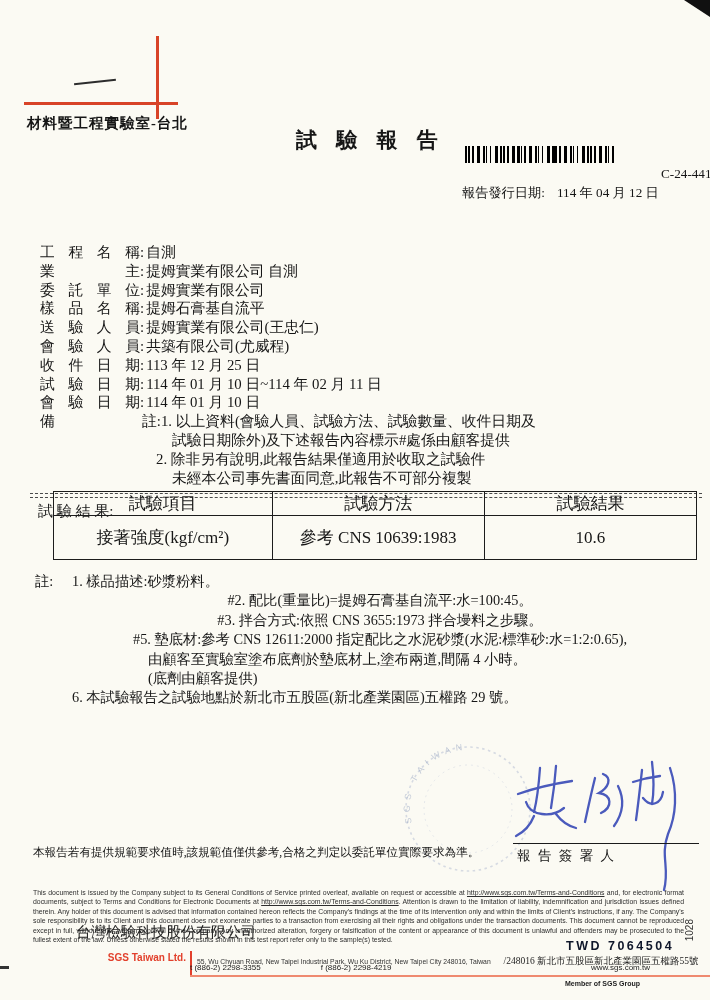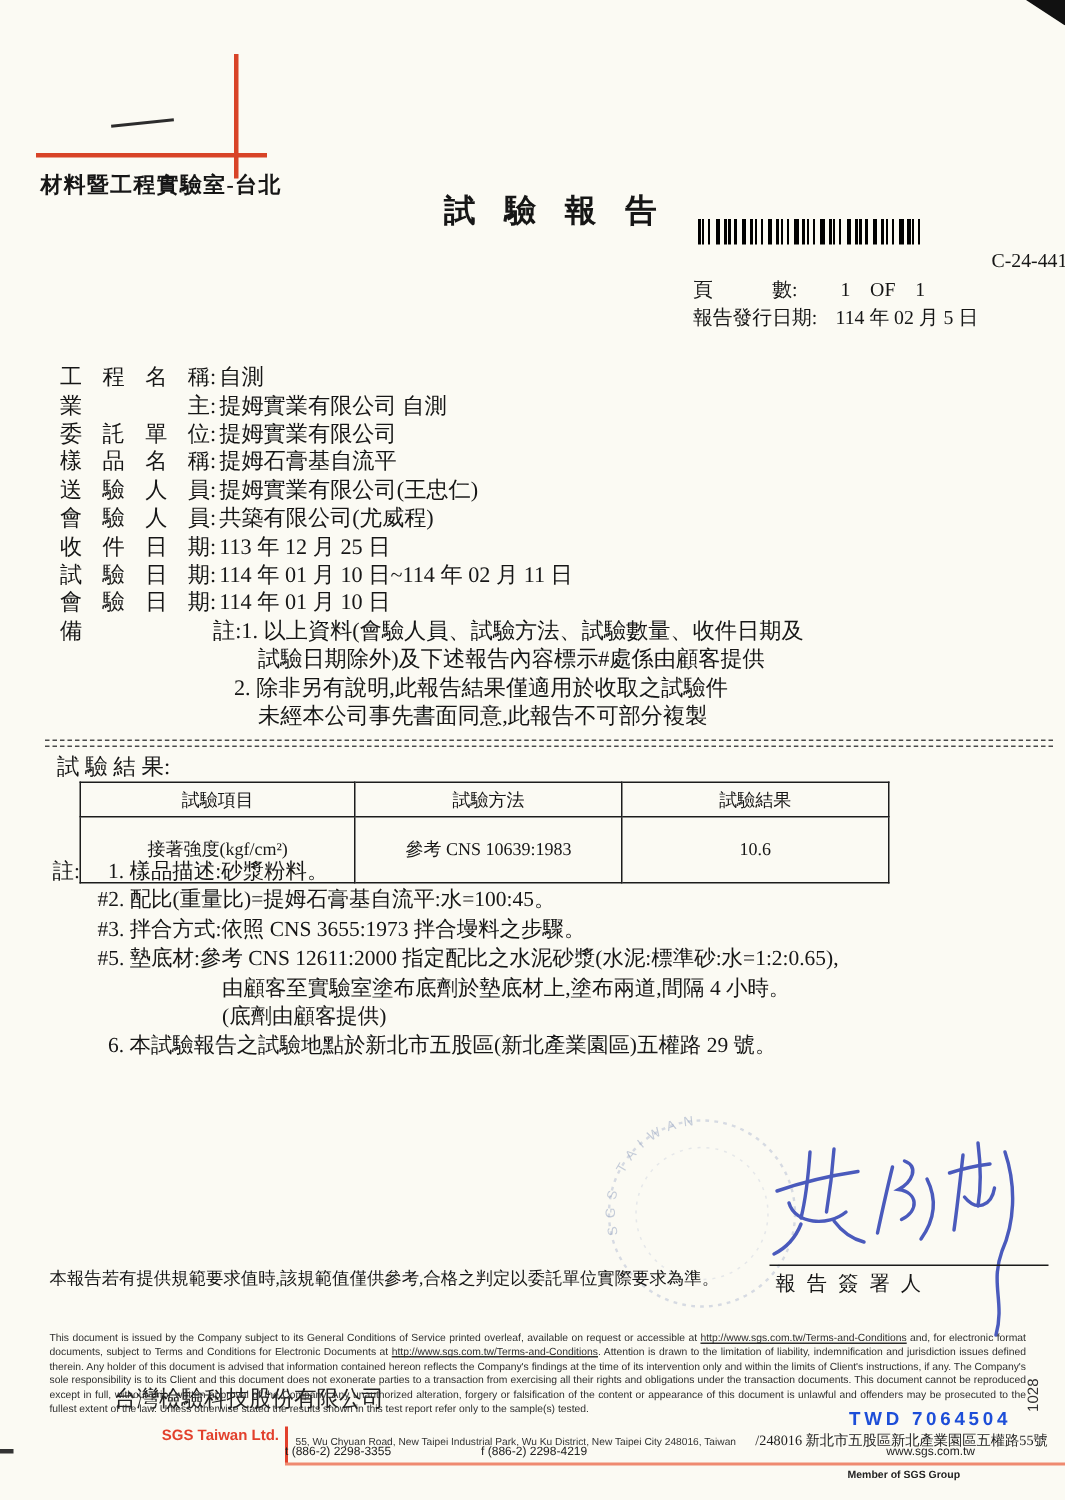--- a/index.html
+++ b/index.html
@@ -36,46 +36,46 @@
   .icolon{flex:none;}
   .ival{margin-left:2px;white-space:pre;}
   .rlines{margin-left:2px;}
   .rl{white-space:pre;}
   .r0{padding-left:0;} .r1{padding-left:14px;} .r2{padding-left:30px;}
 
   .sep{position:absolute;left:30px;top:493px;width:672px;height:3px;
        border-top:1.7px dashed #4a4a4a;border-bottom:1.7px dashed #4a4a4a;}
 
   .results-label{position:absolute;left:38px;top:502px;font-size:15px;white-space:pre;}
-  .rtable{position:absolute;left:53px;top:521px;width:540px;border-collapse:collapse;font-size:12px;}
+  .rtable{position:absolute;left:53px;top:491px;width:644px;border-collapse:collapse;font-size:17px;}
   .rtable th,.rtable td{border:1.4px solid #1c1c1c;text-align:center;font-weight:normal;padding:0;}
   .rtable th{height:22px;}
   .rtable td{height:43px;}
   .rtable th:nth-child(1),.rtable td:nth-child(1){width:34%;}
   .rtable th:nth-child(2),.rtable td:nth-child(2){width:33%;}
 
   
   .notes{position:absolute;left:35px;top:572px;width:660px;font-size:14.3px;line-height:19.4px;}
   .notes-label{position:absolute;left:0;top:0;}
   .nl{white-space:pre;}
-  .n-num{padding-left:37px;} .n-hash{padding-left:30px;} .n-cont{padding-left:113px;}
+  .n-num{padding-left:37px;} .n-hash{padding-left:30px;text-align:center;} .n-cont{padding-left:113px;}
 
   
   .stamp{position:absolute;left:382px;top:723px;}
   .sig-svg{position:absolute;left:500px;top:750px;}
   .sig-line{position:absolute;left:513px;top:843px;width:186px;height:1.4px;background:#1a1a1a;}
   .signer-label{position:absolute;left:517px;top:847px;font-size:13.5px;white-space:pre;letter-spacing:2px;}
   .left-note{position:absolute;left:33px;top:845px;font-size:11.6px;}
 
   
   .disclaimer{position:absolute;left:33px;top:888px;width:651px;font-size:6.9px;line-height:9.4px;
               text-align:justify;color:#2e2e2e;font-family:"Liberation Sans","DejaVu Sans",sans-serif;}
   .disclaimer u{text-underline-offset:1px;}
   .twd{position:absolute;left:566px;top:939px;font-family:"Liberation Sans","DejaVu Sans",sans-serif;
-       font-weight:bold;font-size:12.5px;color:#1d4ed8;letter-spacing:2.5px;}
+       font-weight:bold;font-size:12.5px;color:#0f172a;letter-spacing:2.5px;}
   .f-company-en{position:absolute;left:96px;top:952px;width:90px;text-align:right;font-weight:bold;
                 font-size:10px;color:#e2402c;font-family:"Liberation Sans","DejaVu Sans",sans-serif;}
   .f-company-zh{position:absolute;left:76px;top:923px;font-size:15px;color:#222;}
   .f-divider{position:absolute;left:190px;top:951px;width:2px;height:25px;background:#e2402c;}
   .f-addr{position:absolute;left:197px;top:950px;width:512px;white-space:nowrap;overflow:hidden;}
   .f-addr-en{font-size:6.8px;color:#333;font-family:"Liberation Sans","DejaVu Sans",sans-serif;}
   .f-addr-zh{font-size:9.5px;color:#1d1d1d;padding-left:11px;}
   .f-contact{position:absolute;left:190px;top:963px;width:505px;display:flex;font-size:8px;color:#222;
              font-family:"Liberation Sans","DejaVu Sans",sans-serif;}
   .f-fax{margin-left:60px;}
@@ -98,22 +98,21 @@
   <div class="red-h"></div>
   <div class="pen-stroke"></div>
   <div class="lab-name">材料暨工程實驗室-台北</div>
 
   <div class="doc-title">試 驗 報 告</div>
 
   <div class="rblock">
     <div class="barcode"></div>
     <div id="rh-lines">
         <div class="rh-row"><span class="rh-label"></span><span class="rh-val rh-ind">C-24-44179</span></div>
-        <div class="rh-row"><span class="rh-label">頁　　　數:</span><span class="rh-val"> 1    OF    1</span></div>
-        <div class="rh-row"><span class="rh-label">報告發行日期:</span><span class="rh-val">114 年 02 月 5 日</span></div>
+        <div class="rh-row"><span class="rh-label">報告發行日期:</span><span class="rh-val">114 年 04 月 12 日</span></div>
       </div>
   </div>
 
   <div class="info">
     <div id="info-rows">
         <div class="irow">
           <span class="ilabel">
             <span>工</span>
             <span>程</span>
             <span>名</span>

